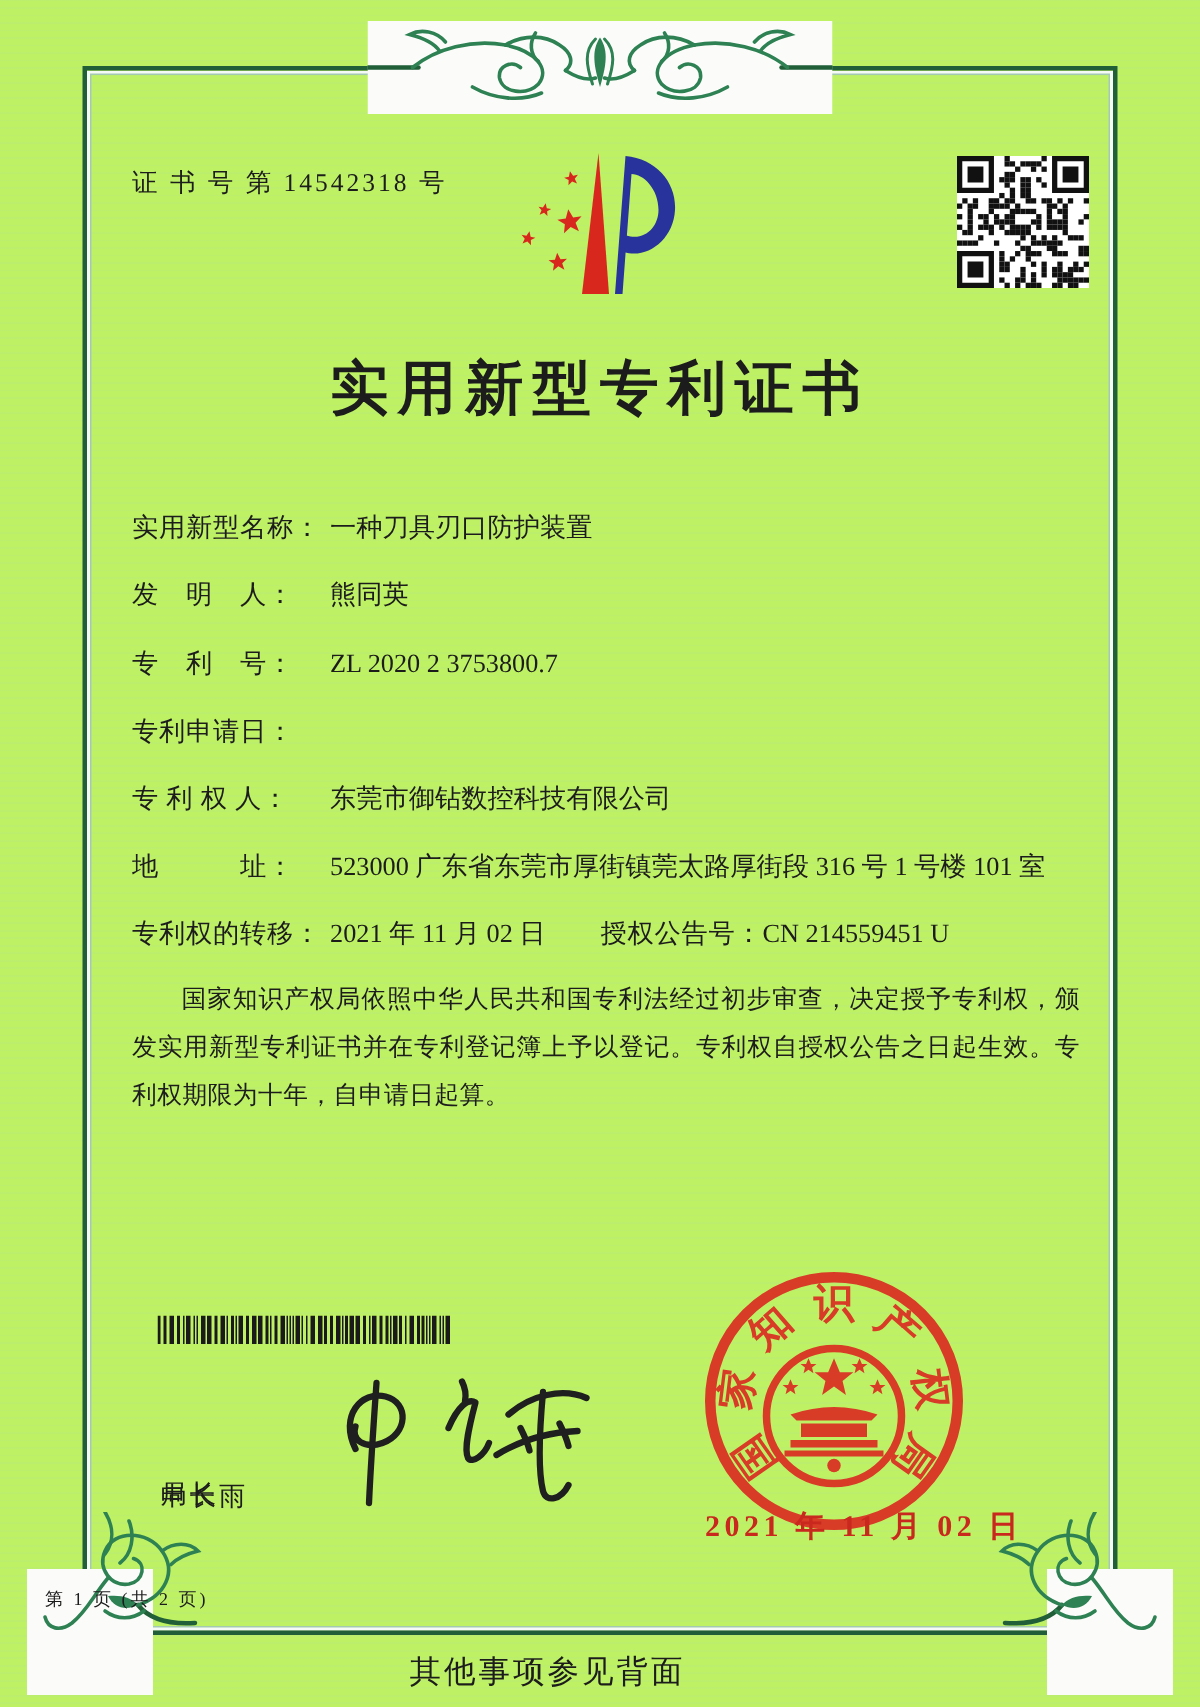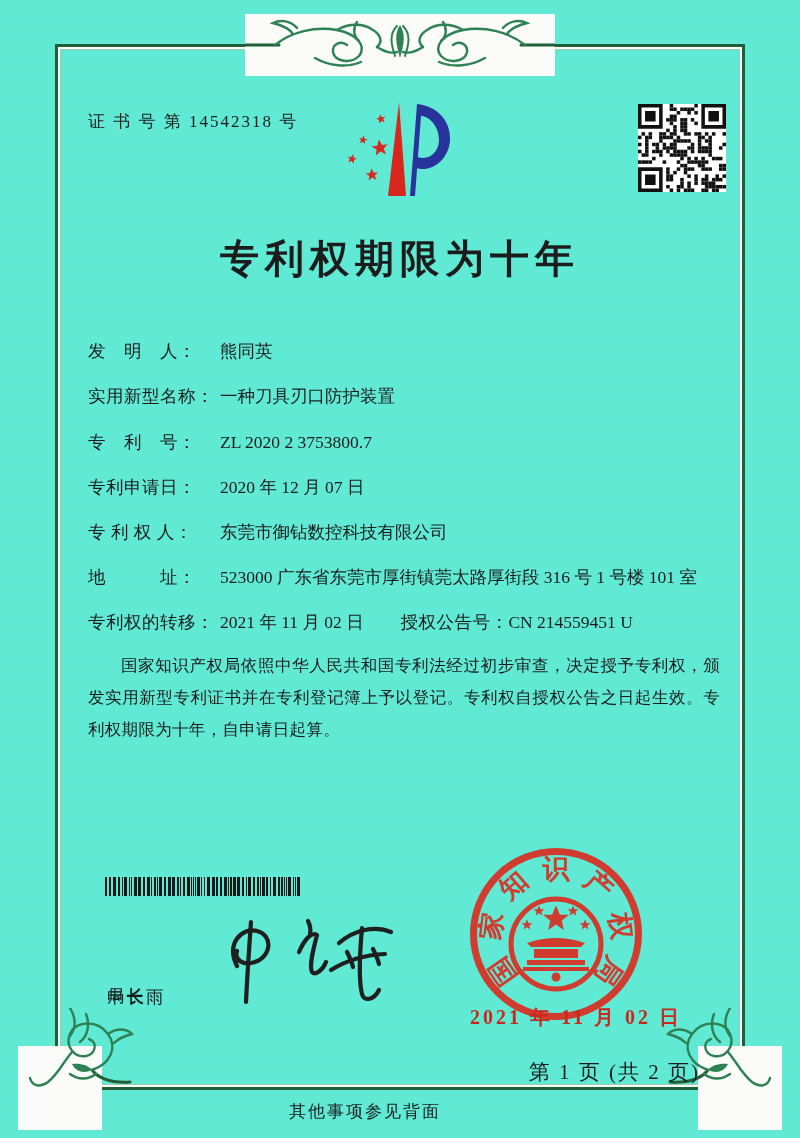--- a/index.html
+++ b/index.html
@@ -1,18 +1,18 @@
 <!DOCTYPE html>
 <html><head>
 <meta charset="utf-8">
 <style>
   html,body{margin:0;padding:0;background:#e8e8e8;}
   .page{
     position:relative;width:800px;height:1138px;margin:0 auto;
-    background:#5eead4;overflow:hidden;
+    background:#bef264;overflow:hidden;
     font-family:"Liberation Serif","DejaVu Serif",serif;color:#1c1c1c;
   }
   .page::before{
     content:"";position:absolute;inset:0;pointer-events:none;z-index:0;
     background:repeating-linear-gradient(180deg,
       rgba(168,205,184,0.10) 0px, rgba(168,205,184,0.10) 1px,
       transparent 1px, transparent 5px);
   }
   .frame{
     position:absolute;left:55px;top:44px;width:684px;height:1040px;
@@ -44,22 +44,22 @@
   }
   .barcode-wrap{left:105px;top:877px;width:200px;height:19px;z-index:3;}
   .issuer-title{left:107px;top:984px;font-size:17.5px;letter-spacing:2px;z-index:3;}
   .issuer-name{left:107px;top:972px;font-size:17.5px;letter-spacing:2px;z-index:3;margin-top:13px;}
   .signature-wrap{left:213px;top:908px;width:200px;height:100px;z-index:3;}
   .seal-wrap{left:461px;top:839px;width:190px;height:190px;z-index:4;opacity:0.93;}
   .seal-date{
     left:470px;top:1004px;font-size:20px;font-weight:700;color:#c8281d;
     letter-spacing:3px;z-index:5;
   }
-  .page-no{left:30px;top:1058px;width:670px;text-align:right;font-size:21px;letter-spacing:2px;z-index:3;}
-  .back-note{left:30px;top:1100px;width:670px;text-align:center;font-size:17px;letter-spacing:2px;z-index:3;}
+  .page-no{left:30px;top:1058px;width:670px;text-align:left;font-size:12px;letter-spacing:2px;z-index:3;}
+  .back-note{left:30px;top:1100px;width:670px;text-align:center;font-size:21px;letter-spacing:2px;z-index:3;}
   .ornament{z-index:2;}
   svg{display:block;}
 </style>
 </head>
 <body>
 
 <div class="page">
 
   <div class="frame"></div>
 
@@ -323,38 +323,37 @@
           <rect x="56" y="96" width="4" height="4"></rect>
           <rect x="60" y="96" width="4" height="4"></rect>
           <rect x="72" y="96" width="4" height="4"></rect>
           <rect x="76" y="96" width="4" height="4"></rect>
           <rect x="84" y="96" width="4" height="4"></rect>
           <rect x="88" y="96" width="4" height="4"></rect>
         </g>
     </g>
   </svg>
 
-  <div class="abs title">专利权期限为十年</div>
+  <div class="abs title">实用新型专利证书</div>
 
   <div class="abs fields">
+    <div class="row">
+      <span class="lbl">实用新型名称：</span>
+      <span class="val">一种刀具刃口防护装置</span>
+    </div>
     <div class="row">
       <span class="lbl">发　明　人：</span>
       <span class="val">熊同英</span>
     </div>
     <div class="row">
-      <span class="lbl">实用新型名称：</span>
-      <span class="val">一种刀具刃口防护装置</span>
-    </div>
-    <div class="row">
       <span class="lbl">专　利　号：</span>
       <span class="val">ZL 2020 2 3753800.7</span>
     </div>
     <div class="row">
       <span class="lbl">专利申请日：</span>
-      <span class="val">2020 年 12 月 07 日</span>
     </div>
     <div class="row">
       <span class="lbl">专 利 权 人：</span>
       <span class="val">东莞市御钻数控科技有限公司</span>
     </div>
     <div class="row" style="margin-bottom:18px;">
       <span class="lbl">地　　　址：</span>
       <span class="val">523000 广东省东莞市厚街镇莞太路厚街段 316 号 1 号楼 101 室</span>
     </div>
     <div class="row grant-row">

